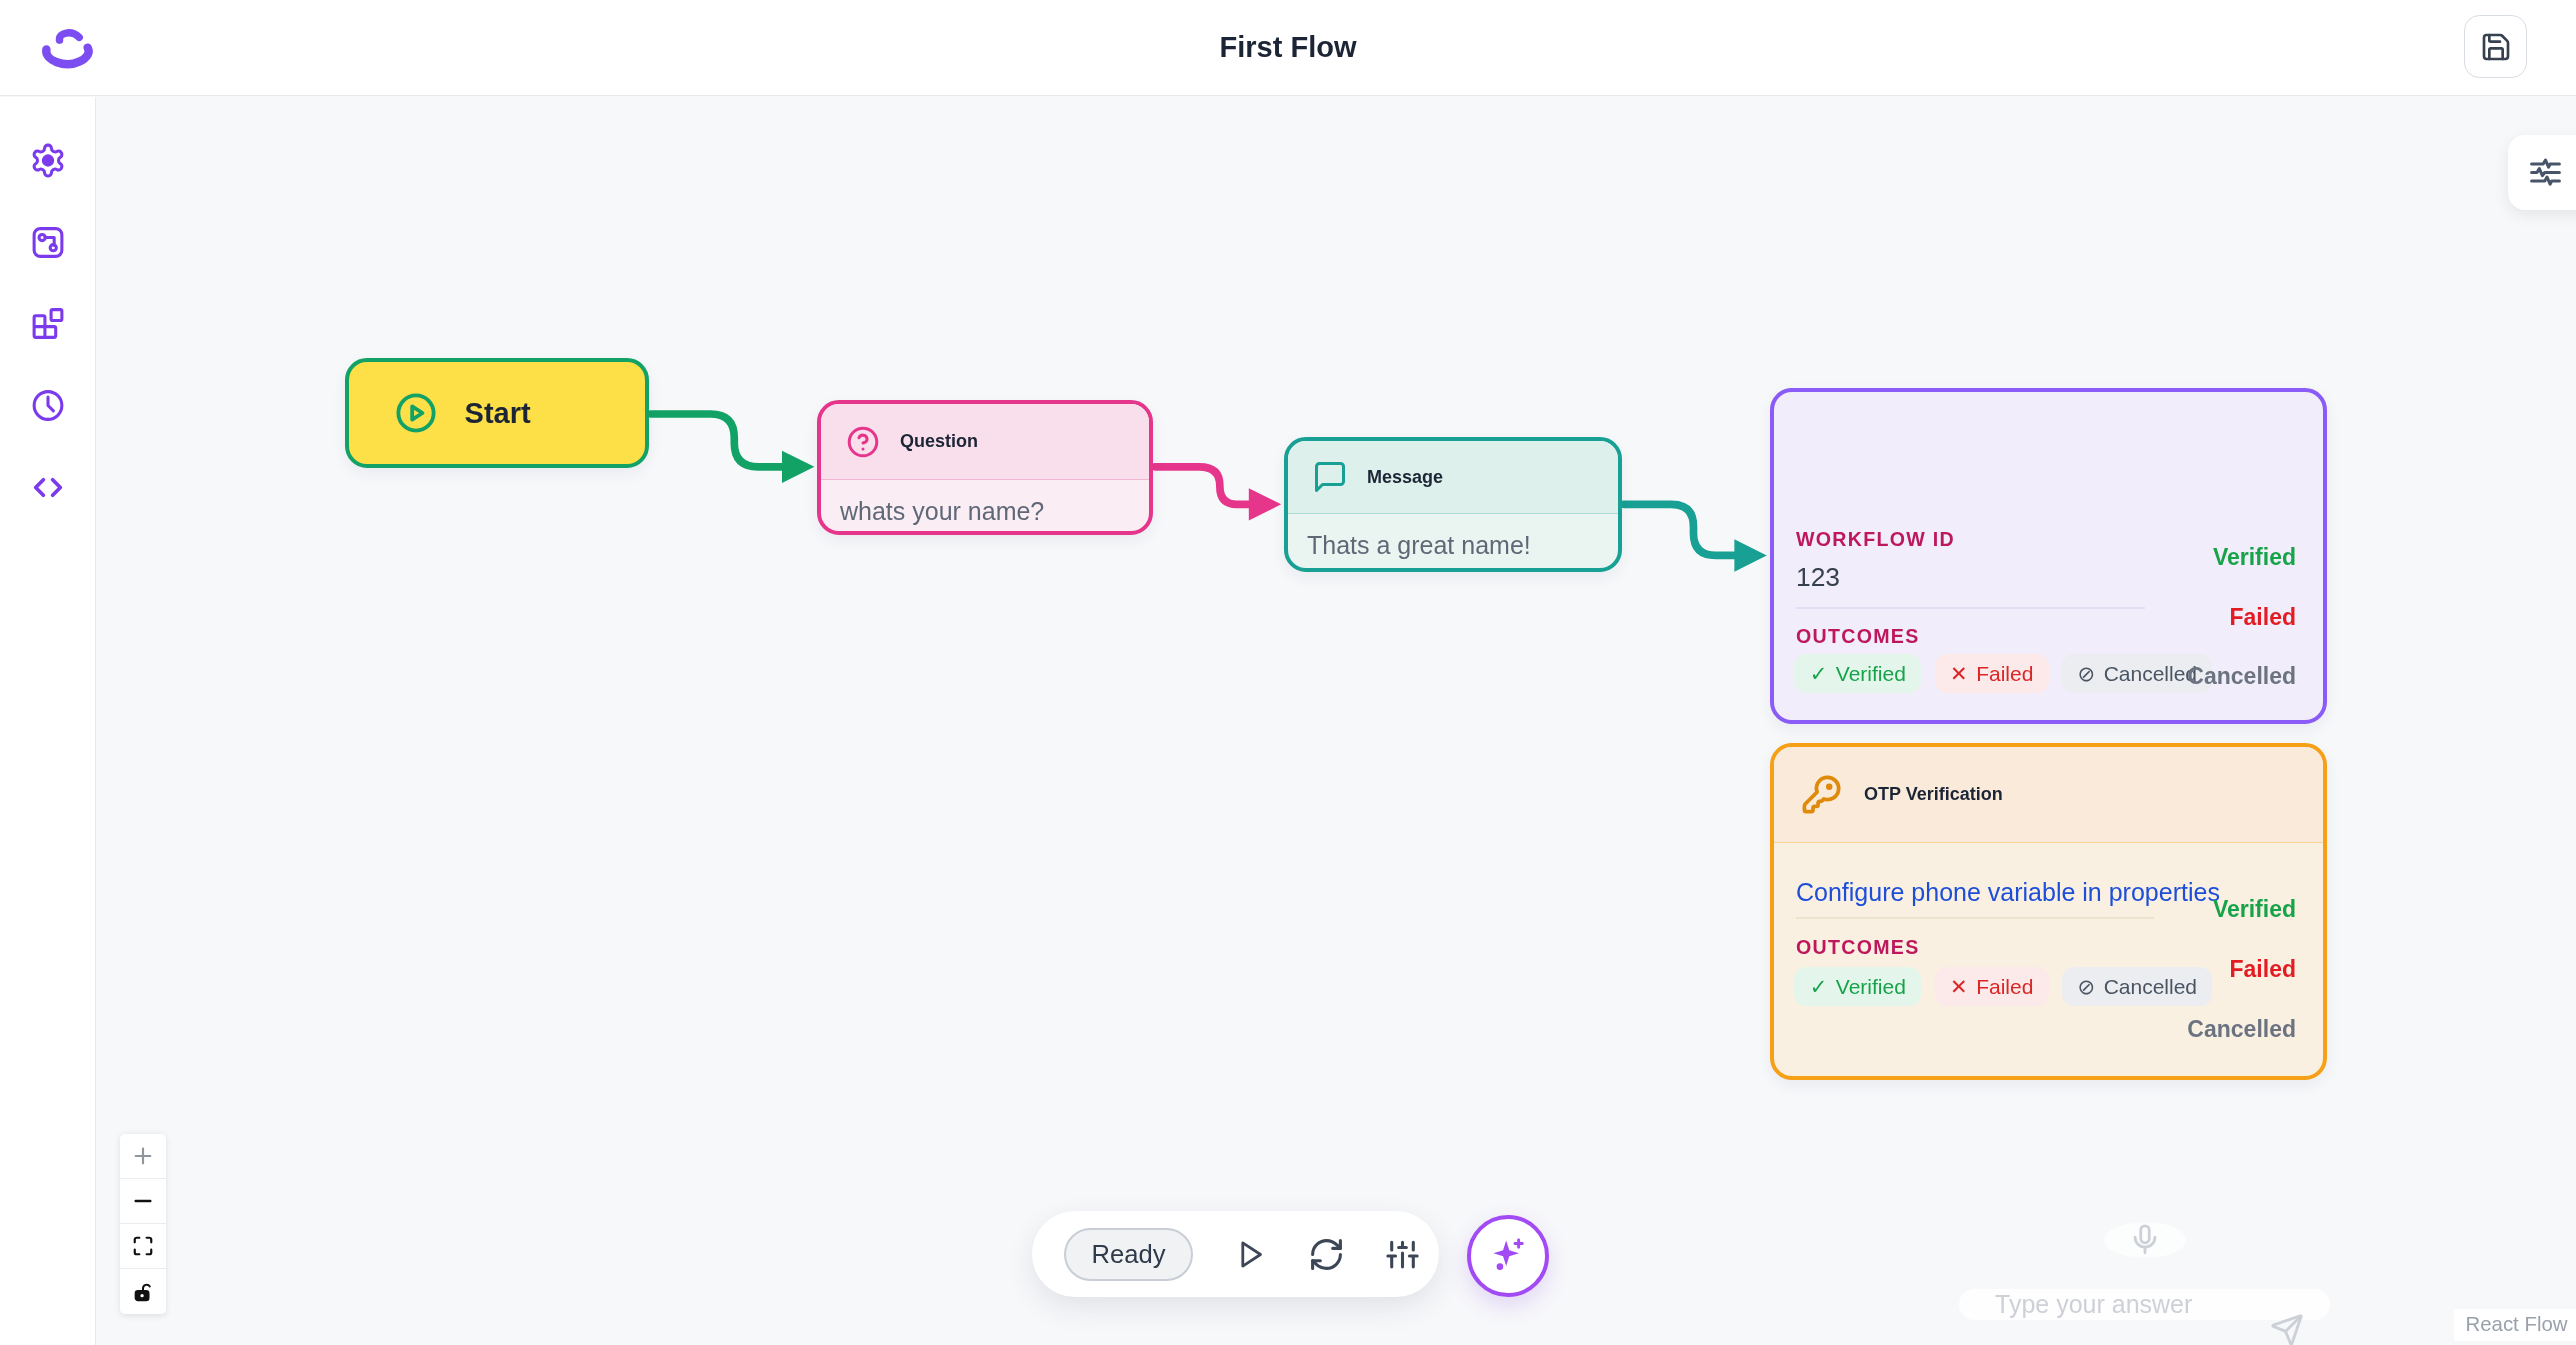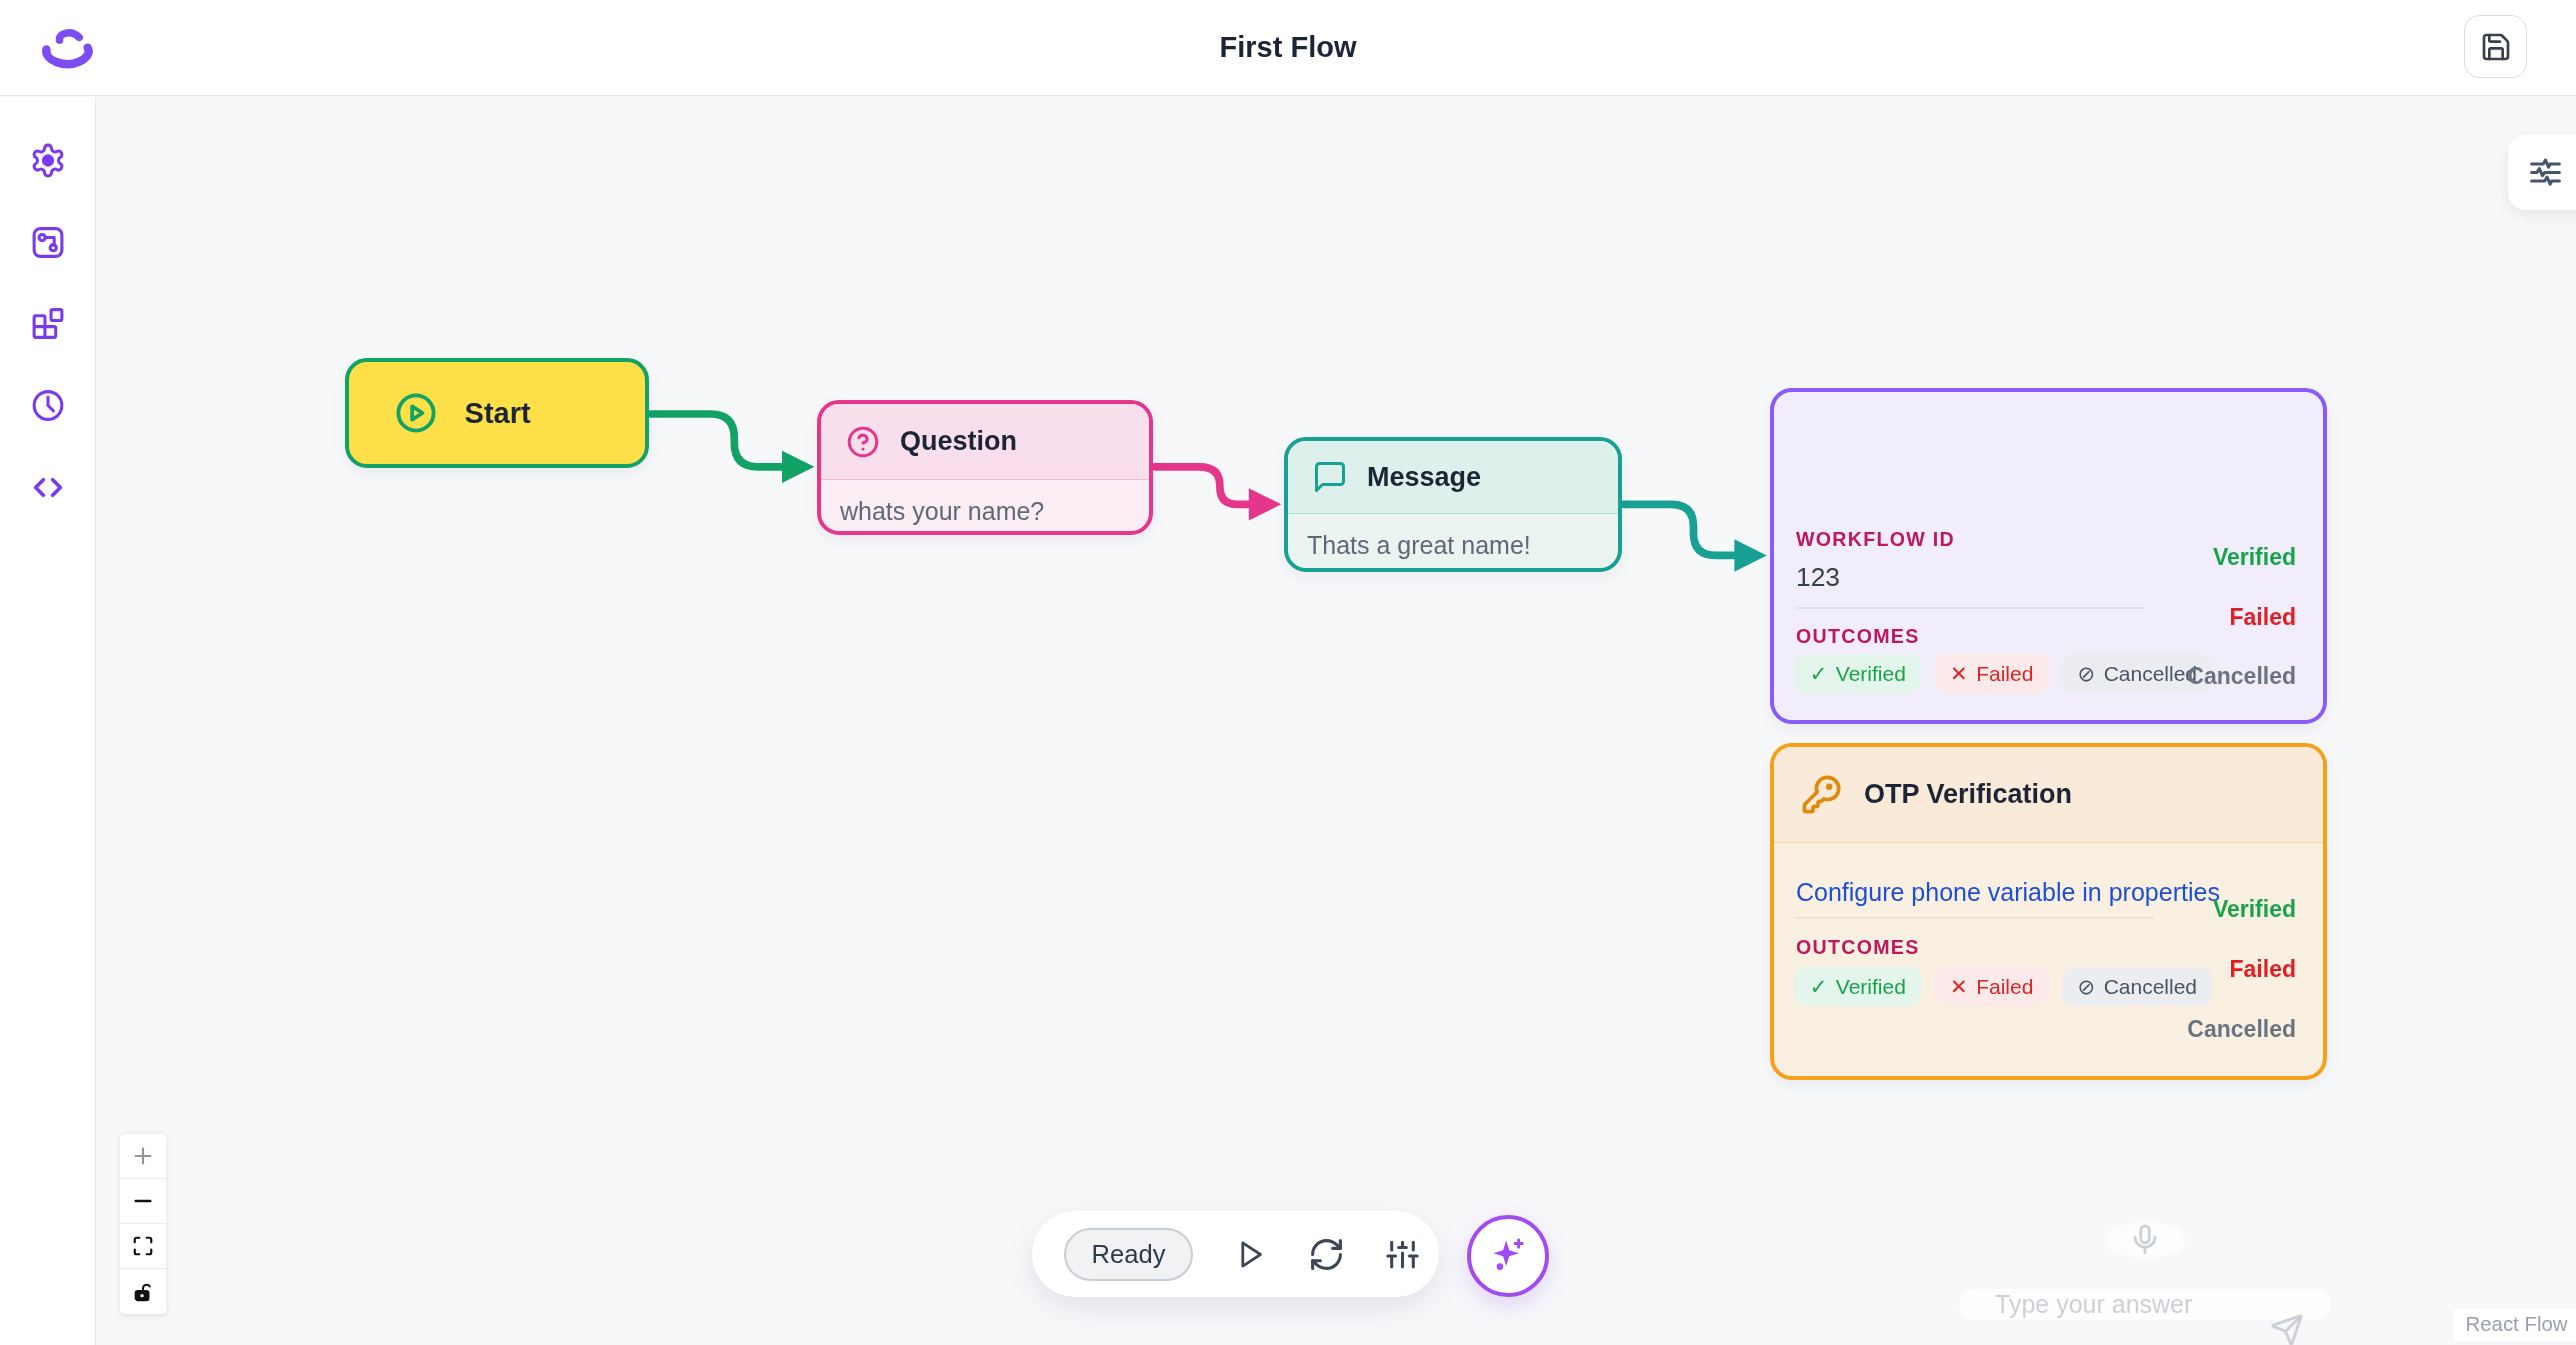--- a/index.html
+++ b/index.html
@@ -17,21 +17,21 @@
   .side-btn{position:absolute;left:50%;transform:translateX(-50%);width:55px;height:55px;display:flex;align-items:center;justify-content:center;color:#7C3AED;background:transparent;border:0;cursor:pointer;}
   .side-btn svg{width:37px;height:37px;}
 
   
   .edges{position:absolute;left:0;top:0;width:2576px;height:1346px;z-index:1;}
   .edges path{fill:none;stroke-width:9px;stroke-linecap:round;}
 
   
   .node{position:absolute;border-radius:22px;box-shadow:0 5.1px 15.3px rgba(30,40,60,.06);z-index:5;overflow:hidden;}
   .node-header{display:flex;align-items:center;}
-  .ntitle{font-weight:700;color:#1C2535;font-size:27px;}
+  .ntitle{font-weight:700;color:#1C2535;font-size:18px;}
   .nicon svg{display:block;}
 
   .node-start{left:345px;top:358px;width:304px;height:110px;border:4.3px solid #12A266;background:#fde047;display:flex;align-items:center;padding-left:44px;gap:25.6px;box-sizing:border-box;}
   .node-start .nicon{color:#12A266;}
   .node-start .nicon svg{width:46px;height:46px;}
   .node-start .ntitle{font-size:29px;}
 
   .node-question{left:817px;top:400px;width:336px;height:135px;border:4.3px solid #E5368C;background:#FBEDF4;box-sizing:border-box;}
   .node-question .node-header{height:75px;background:#F9DFEC;border-bottom:1.7px solid rgba(229,54,140,.25);padding-left:24px;gap:19px;}
   .node-question .nicon{color:#E5368C;}

